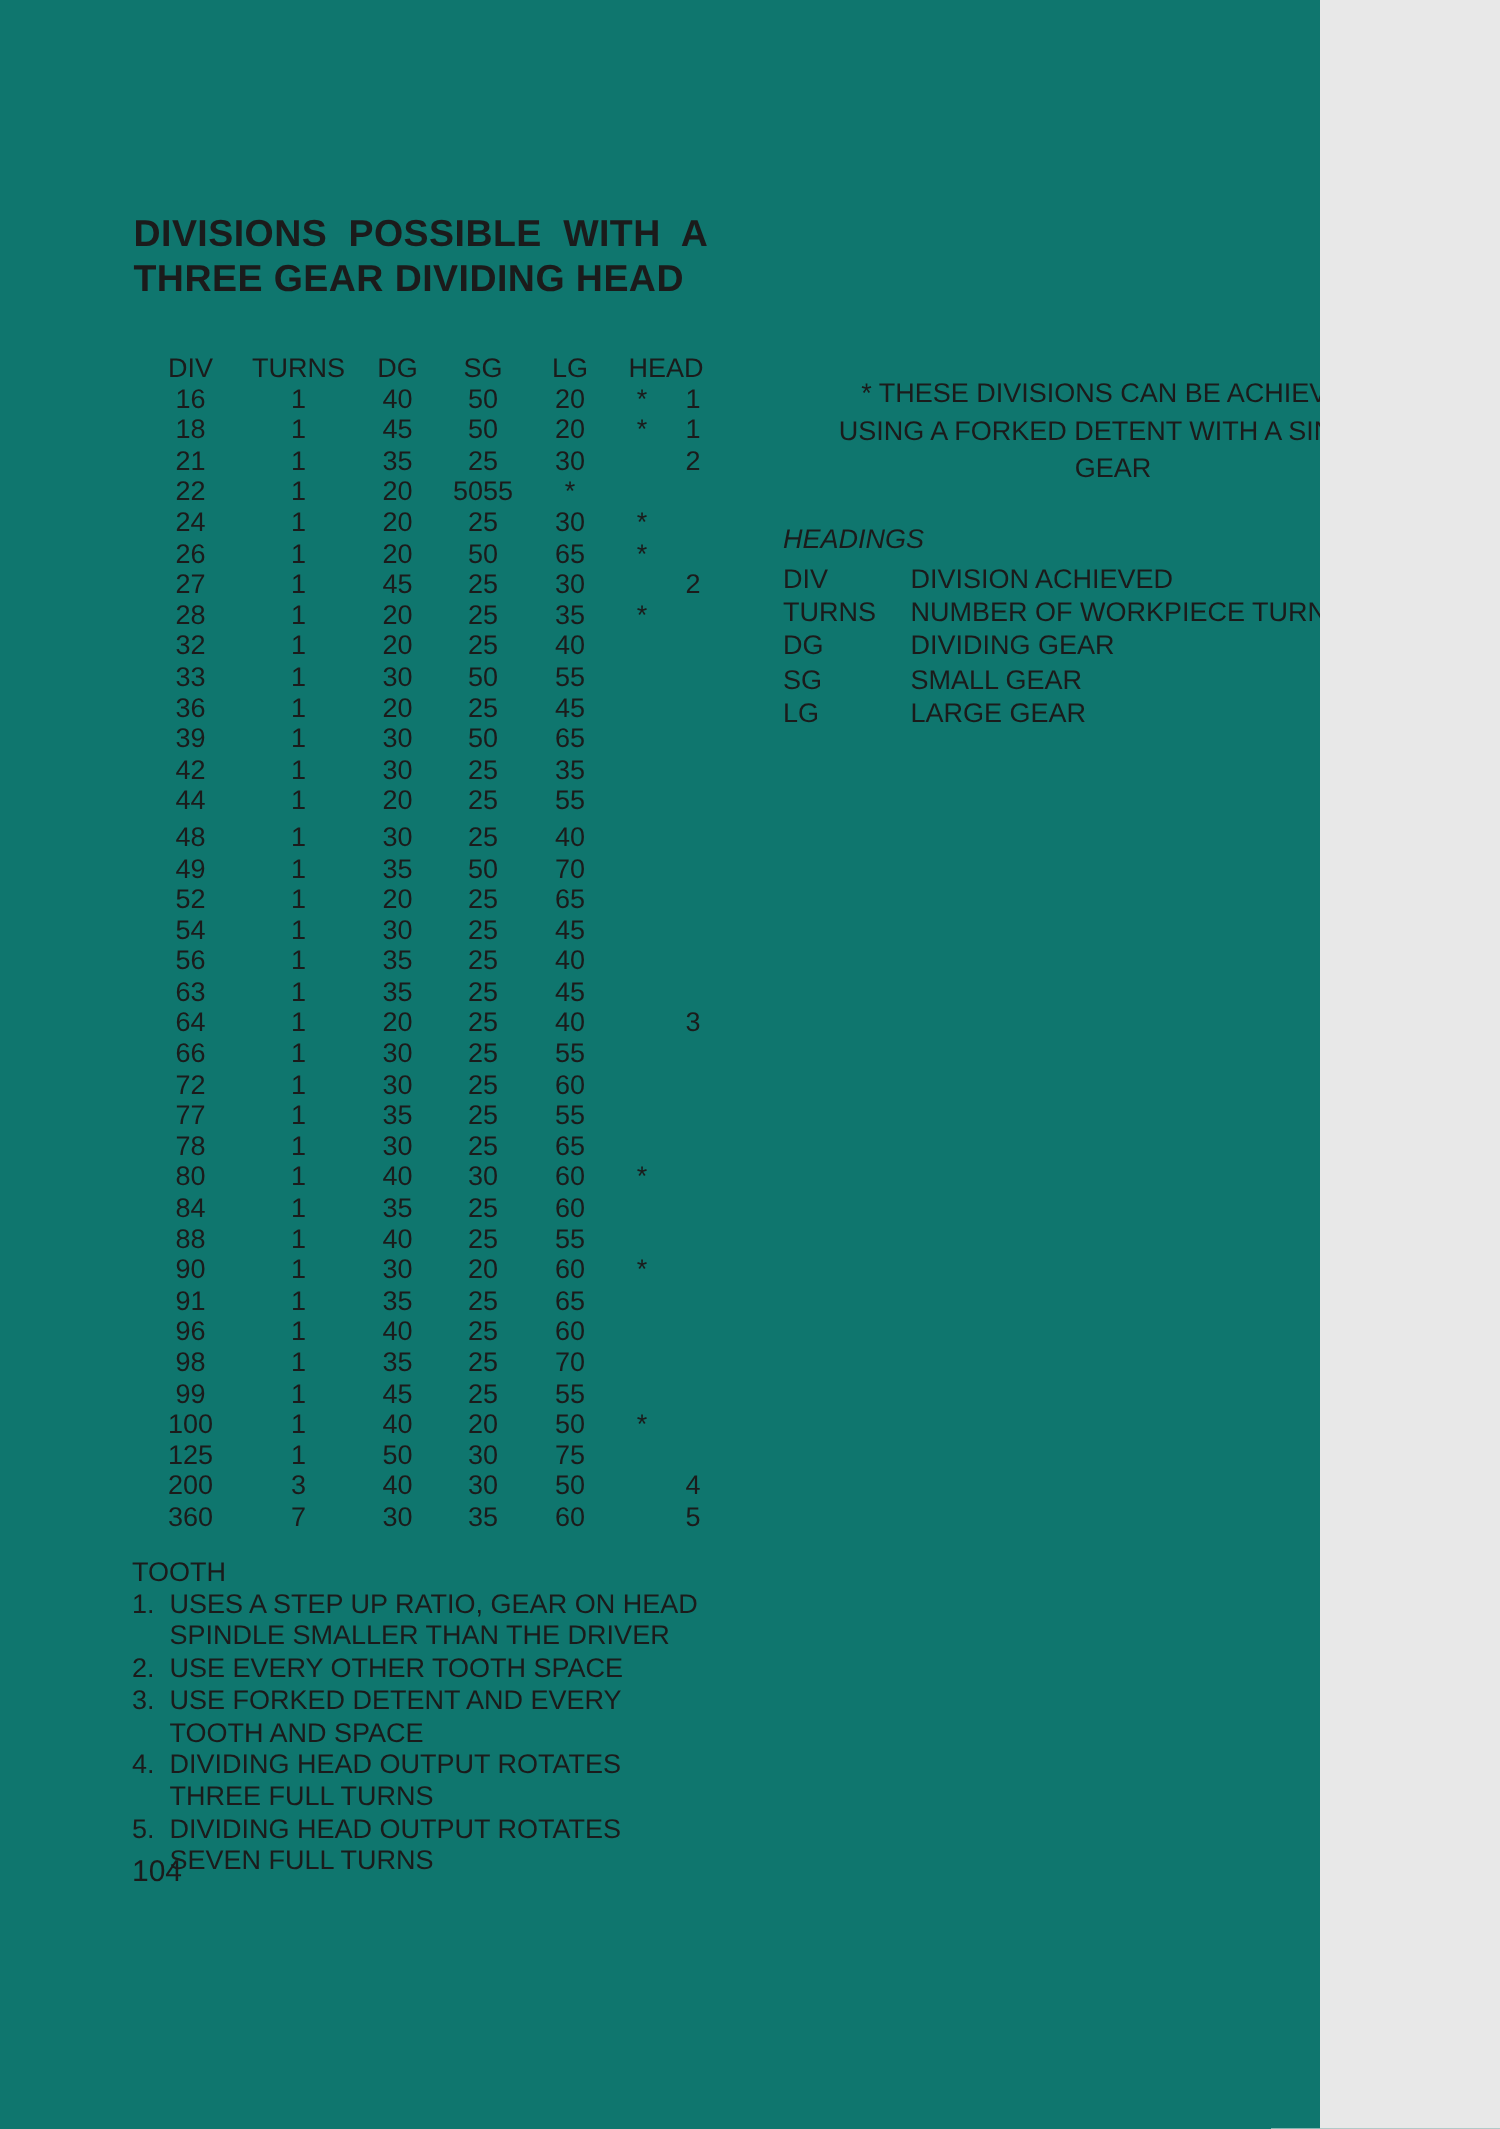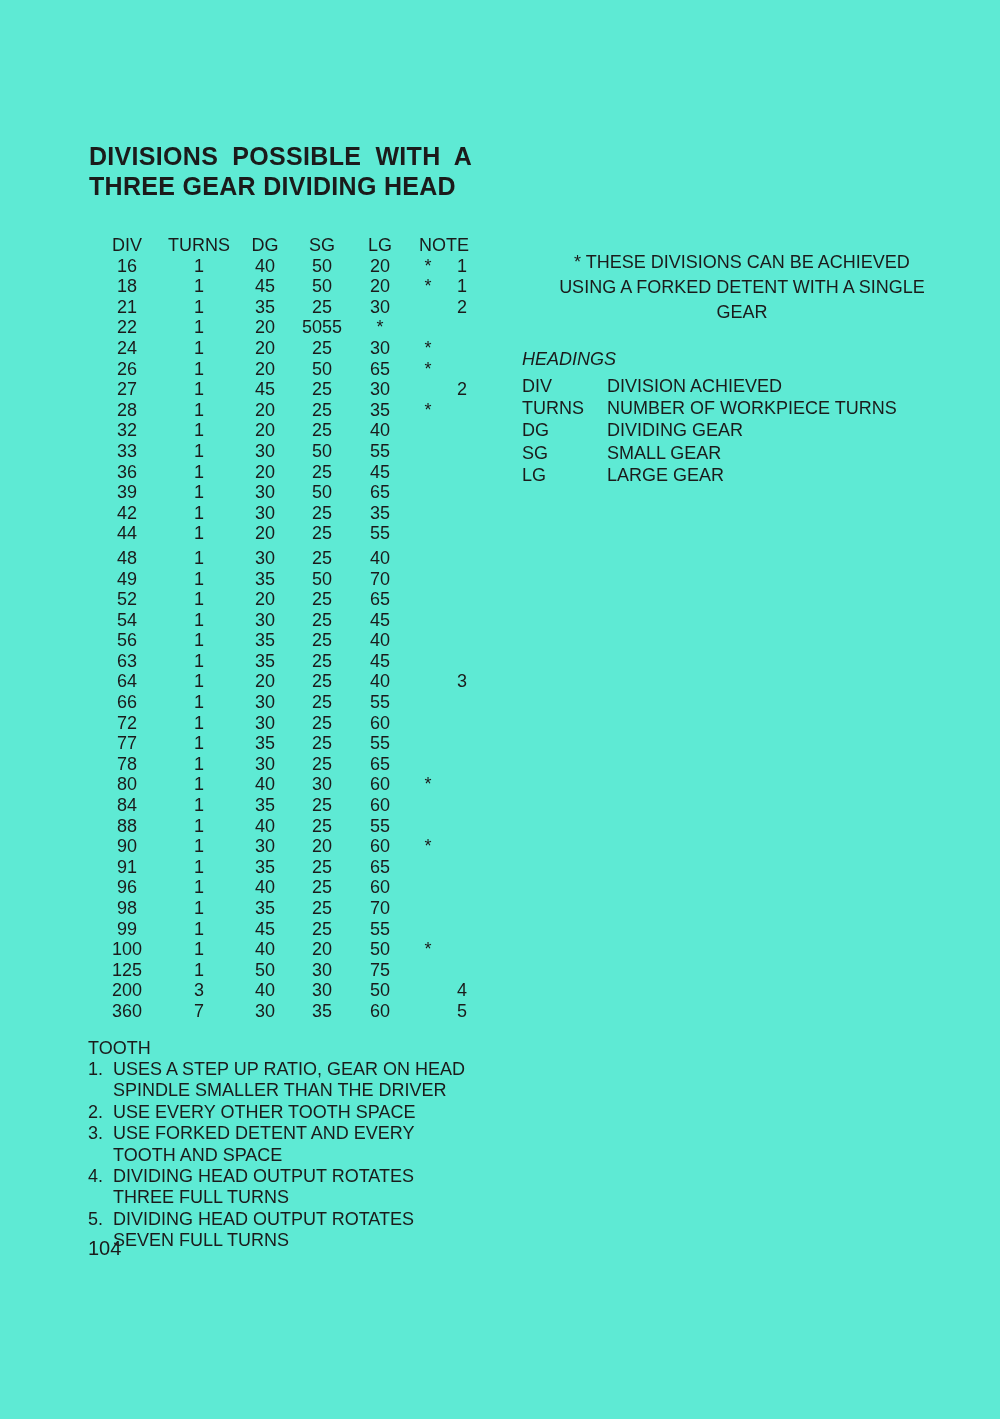--- a/index.html
+++ b/index.html
@@ -1,19 +1,19 @@
 <!DOCTYPE html>
 <html><head>
 <meta charset="utf-8">
 <style>
   html,body { margin:0; padding:0; background:#e8e8e8; }
   .page {
     position:relative;
-    width:1000px; height:1419px;
-    background:#5eead4;
+    width:880px; height:1419px;
+    background:#0f766e;
     font-family:"Liberation Sans", sans-serif;
     color:#1b1b1b;
     overflow:hidden;
   }
   
   .title {
     position:absolute; left:89px; top:141px;
     font-size:25px; font-weight:bold; line-height:30px;
     letter-spacing:0.3px;
   }
@@ -52,21 +52,21 @@
     <div class="line2">THREE GEAR DIVIDING HEAD</div>
   </div>
 
   <div class="table">
     <div class="thead">
       <span class="tcell">DIV</span>
       <span class="tcell">TURNS</span>
       <span class="tcell">DG</span>
       <span class="tcell">SG</span>
       <span class="tcell">LG</span>
-      <span class="tcell th-note">NOTE</span>
+      <span class="tcell th-note">HEAD</span>
     </div>
     <div class="tbody">
         <div class="trow">
           <span class="tcell c-div">16</span>
           <span class="tcell c-turns">1</span>
           <span class="tcell c-dg">40</span>
           <span class="tcell c-sg">50</span>
           <span class="tcell c-lg">20</span>
           <span class="tcell c-star">*</span>
           <span class="tcell c-note">1</span>

